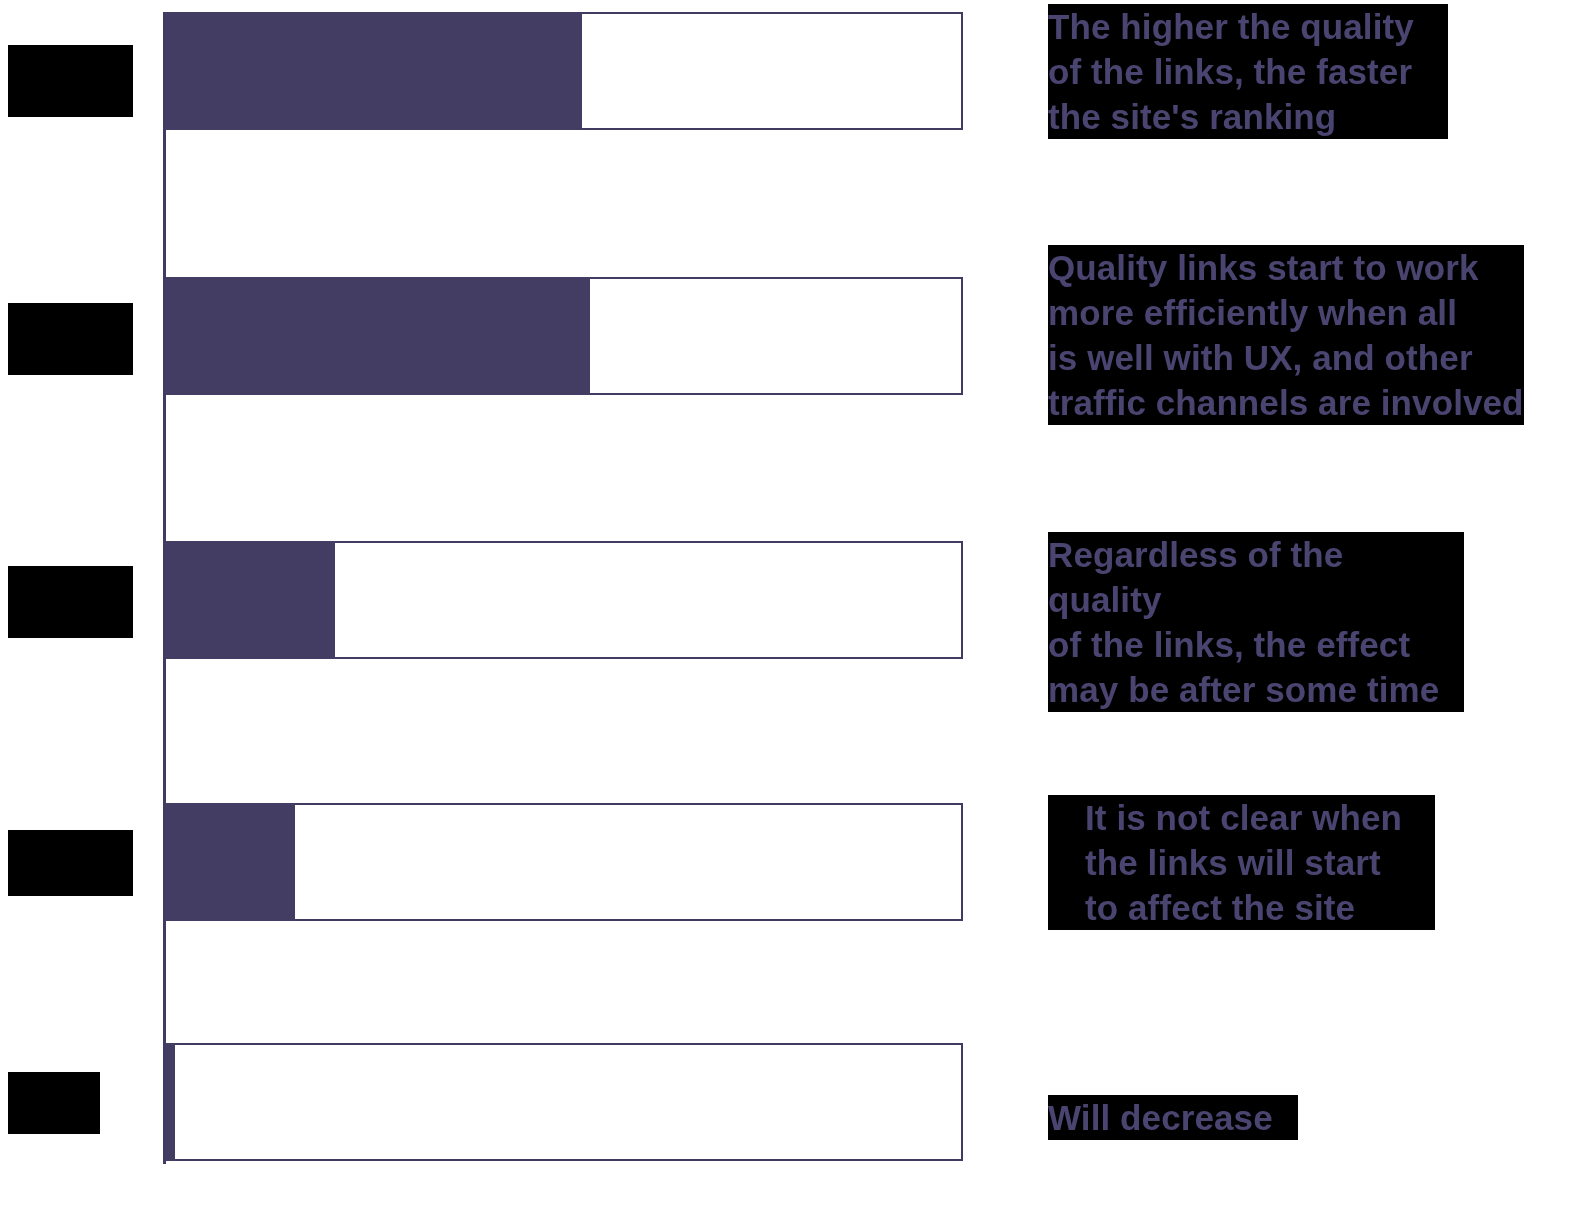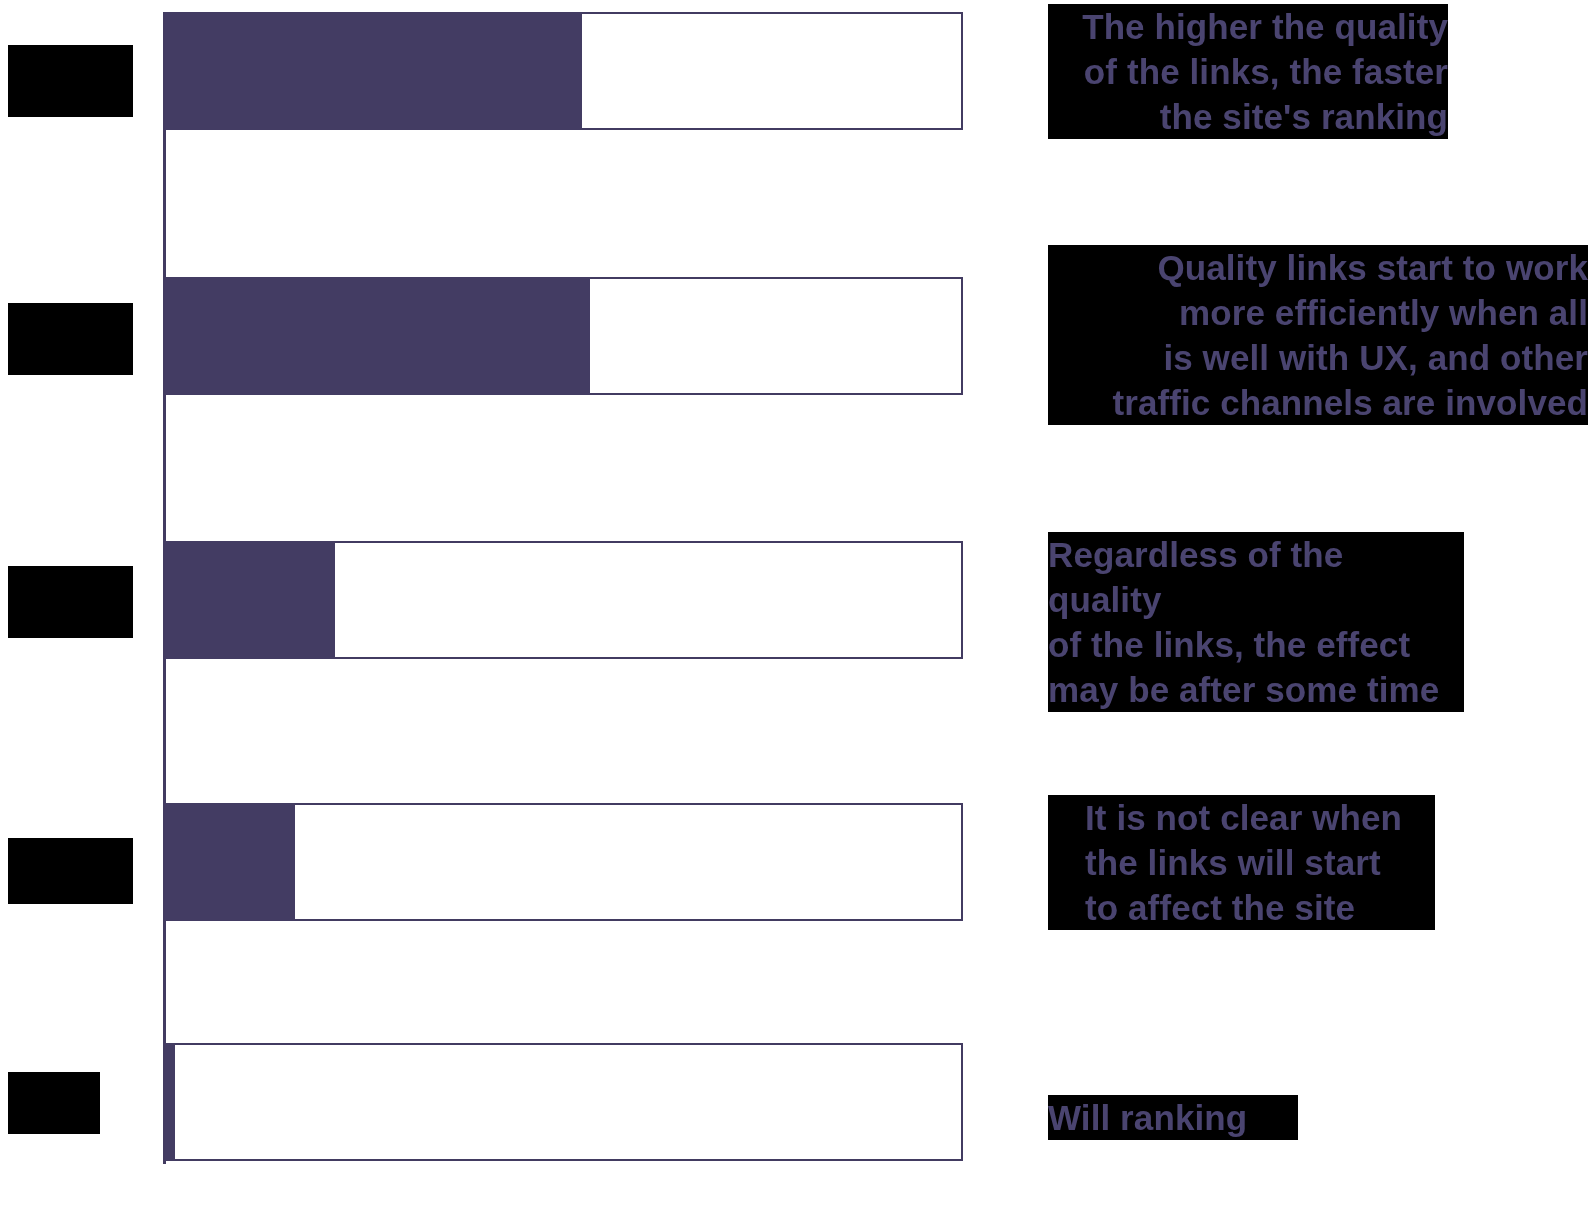--- a/index.html
+++ b/index.html
@@ -94,53 +94,53 @@
 <body>
 
 <div id="chart-root">
   <div class="axis-spine"></div>
   <div id="rows-container">
       <div class="bar-row" style="top: 0px;">
         <div class="pct-label" style="top: 45px; height: 72px;">52%</div>
         <div class="bar-track" style="top: 12px; height: 118px;">
           <div class="bar-fill" style="width: 416.96px;"></div>
         </div>
-        <div class="annotation" style="top: 4px; width: 400px; text-align: right;">The higher the quality
+        <div class="annotation" style="top: 4px; width: 400px;">The higher the quality
 of the links, the faster
 the site's ranking</div>
       </div>
       <div class="bar-row" style="top: 0px;">
         <div class="pct-label" style="top: 303px; height: 72px;">53%</div>
         <div class="bar-track" style="top: 277px; height: 118px;">
           <div class="bar-fill" style="width: 424.94px;"></div>
         </div>
-        <div class="annotation" style="top: 245px; width: 540px; text-align: right;">Quality links start to work
+        <div class="annotation" style="top: 245px; width: 476px;">Quality links start to work
 more efficiently when all
 is well with UX, and other
 traffic channels are involved</div>
       </div>
       <div class="bar-row" style="top: 0px;">
         <div class="pct-label" style="top: 566px; height: 72px;">21%</div>
         <div class="bar-track" style="top: 541px; height: 118px;">
           <div class="bar-fill" style="width: 169.58px;"></div>
         </div>
         <div class="annotation" style="top: 532px; width: 416px;">Regardless of the quality
 of the links, the effect
 may be after some time</div>
       </div>
       <div class="bar-row" style="top: 0px;">
-        <div class="pct-label" style="top: 830px; height: 66px; margin-top: 8px;">16%</div>
+        <div class="pct-label" style="top: 830px; height: 66px;">16%</div>
         <div class="bar-track" style="top: 803px; height: 118px;">
           <div class="bar-fill" style="width: 129.68px;"></div>
         </div>
         <div class="annotation" style="top: 795px; width: 350px; padding-left: 37px;">It is not clear when
 the links will start
 to affect the site</div>
       </div>
       <div class="bar-row" style="top: 0px;">
         <div class="pct-label" style="top: 1072px; height: 62px;">1%</div>
         <div class="bar-track" style="top: 1043px; height: 118px;">
           <div class="bar-fill" style="width: 9.98px;"></div>
         </div>
-        <div class="annotation" style="top: 1095px; width: 250px;">Will ranking</div>
+        <div class="annotation" style="top: 1095px; width: 250px;">Will decrease</div>
       </div>
     </div>
 </div>
 
 </body></html>

